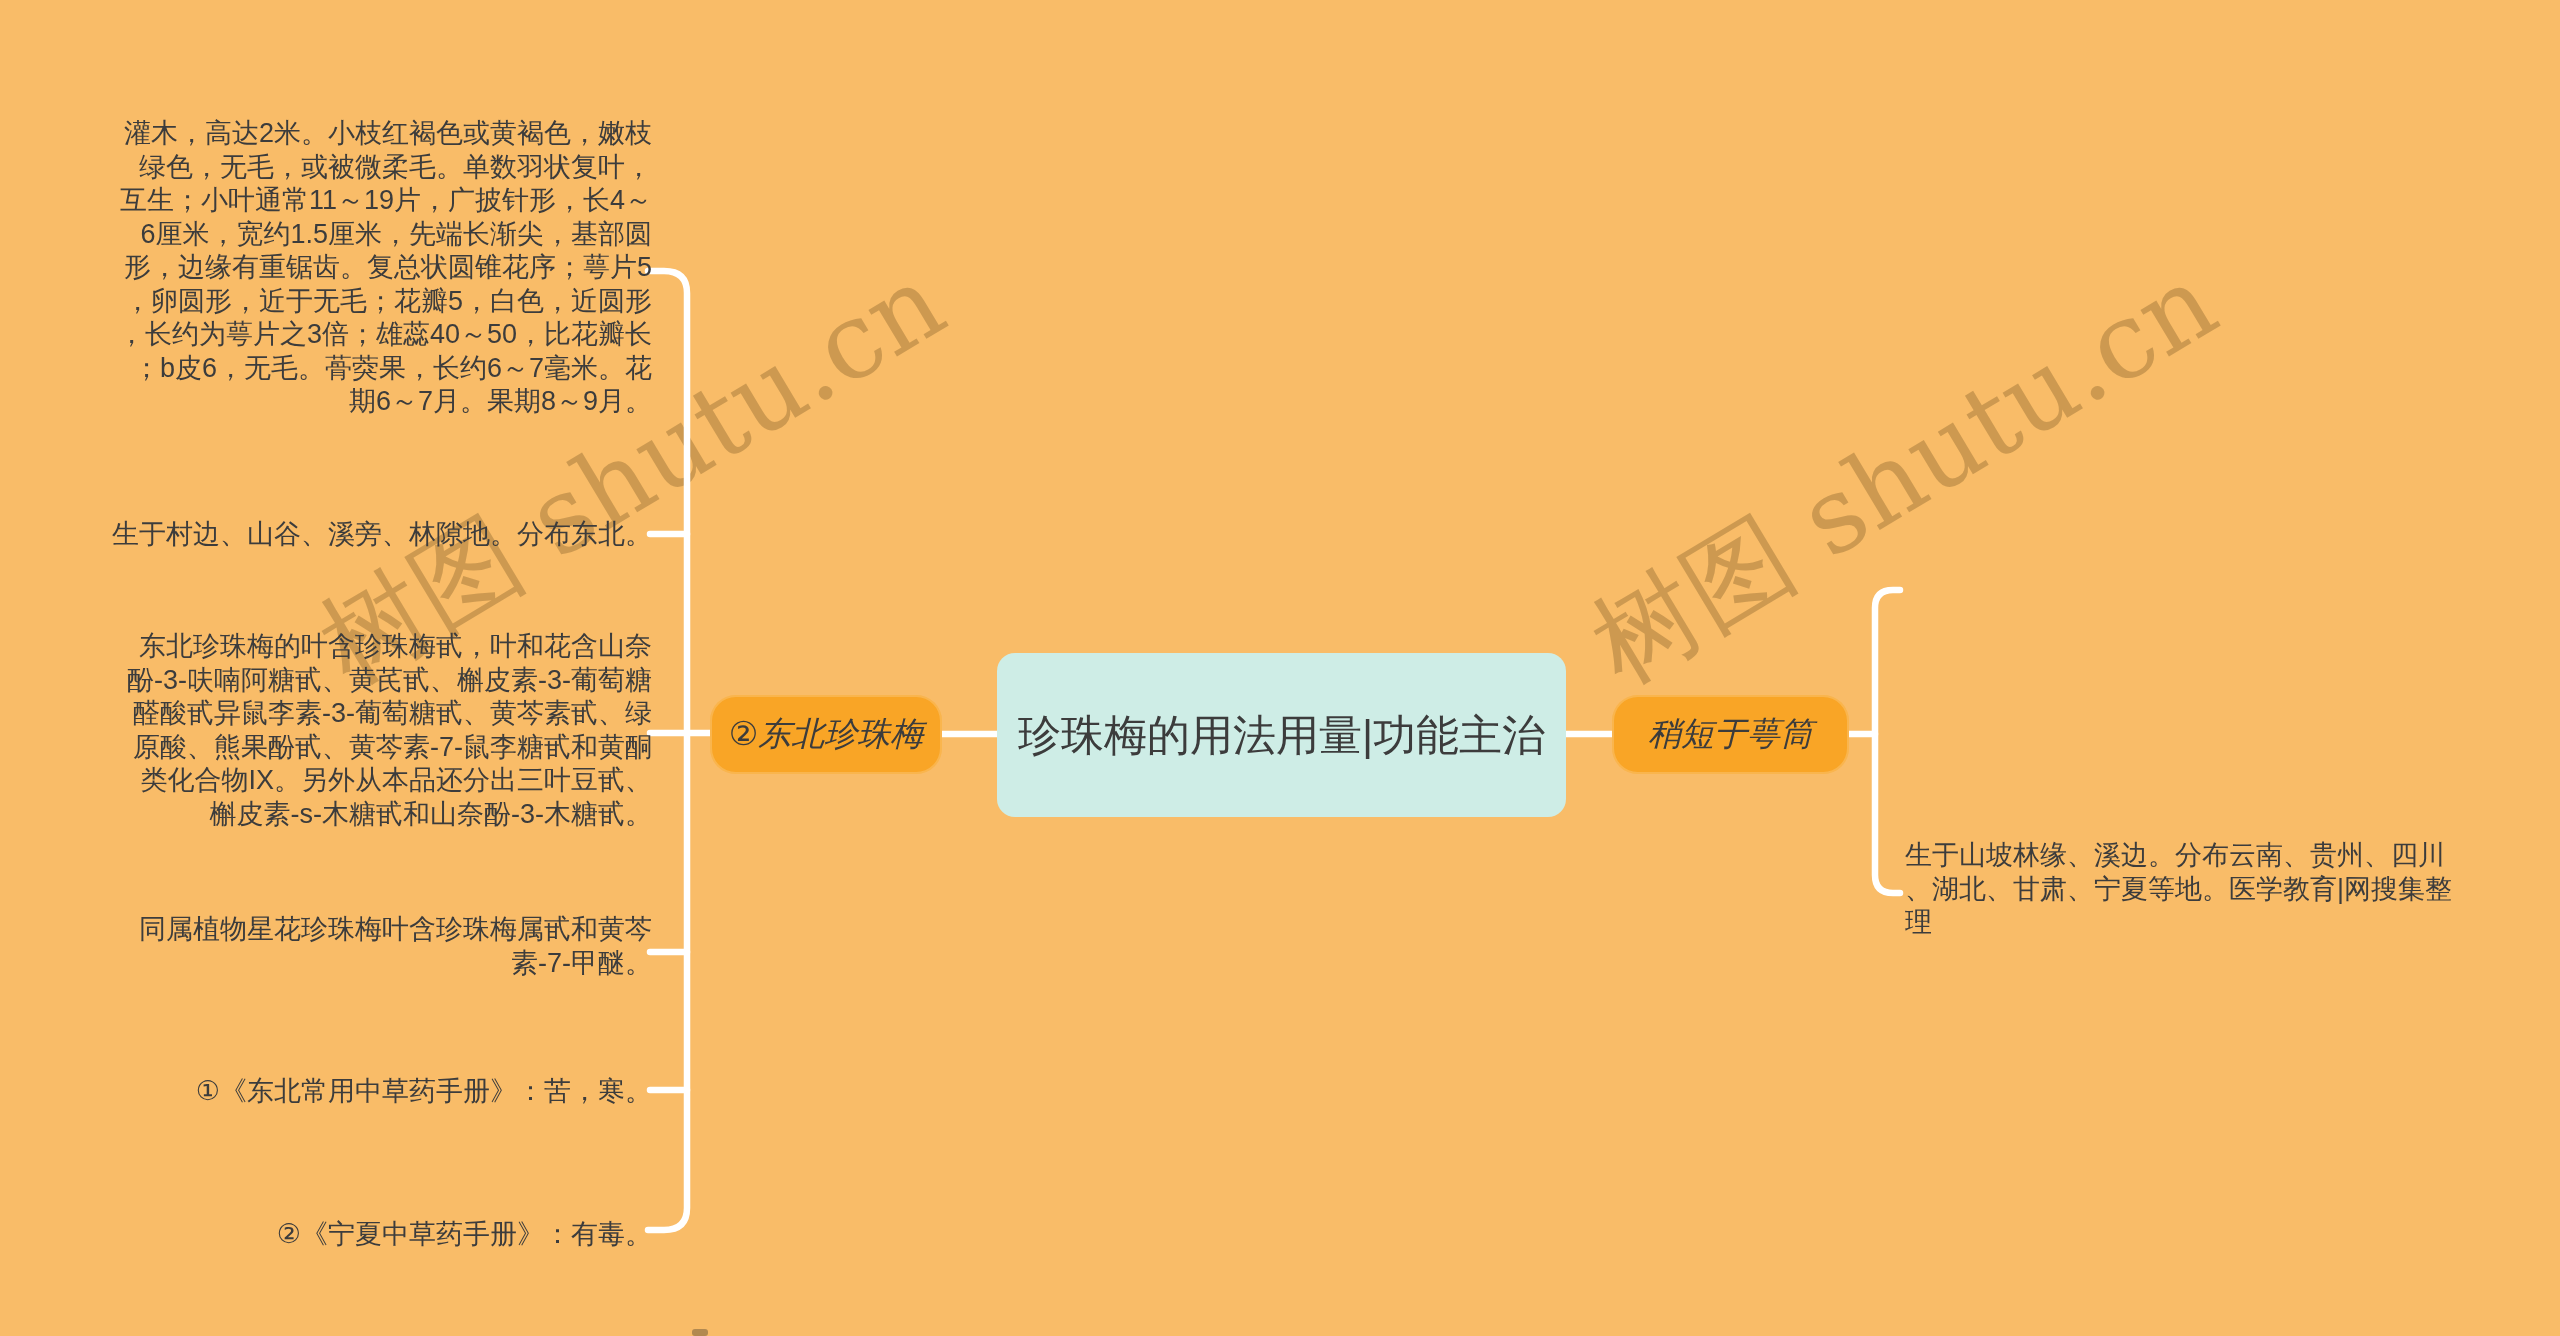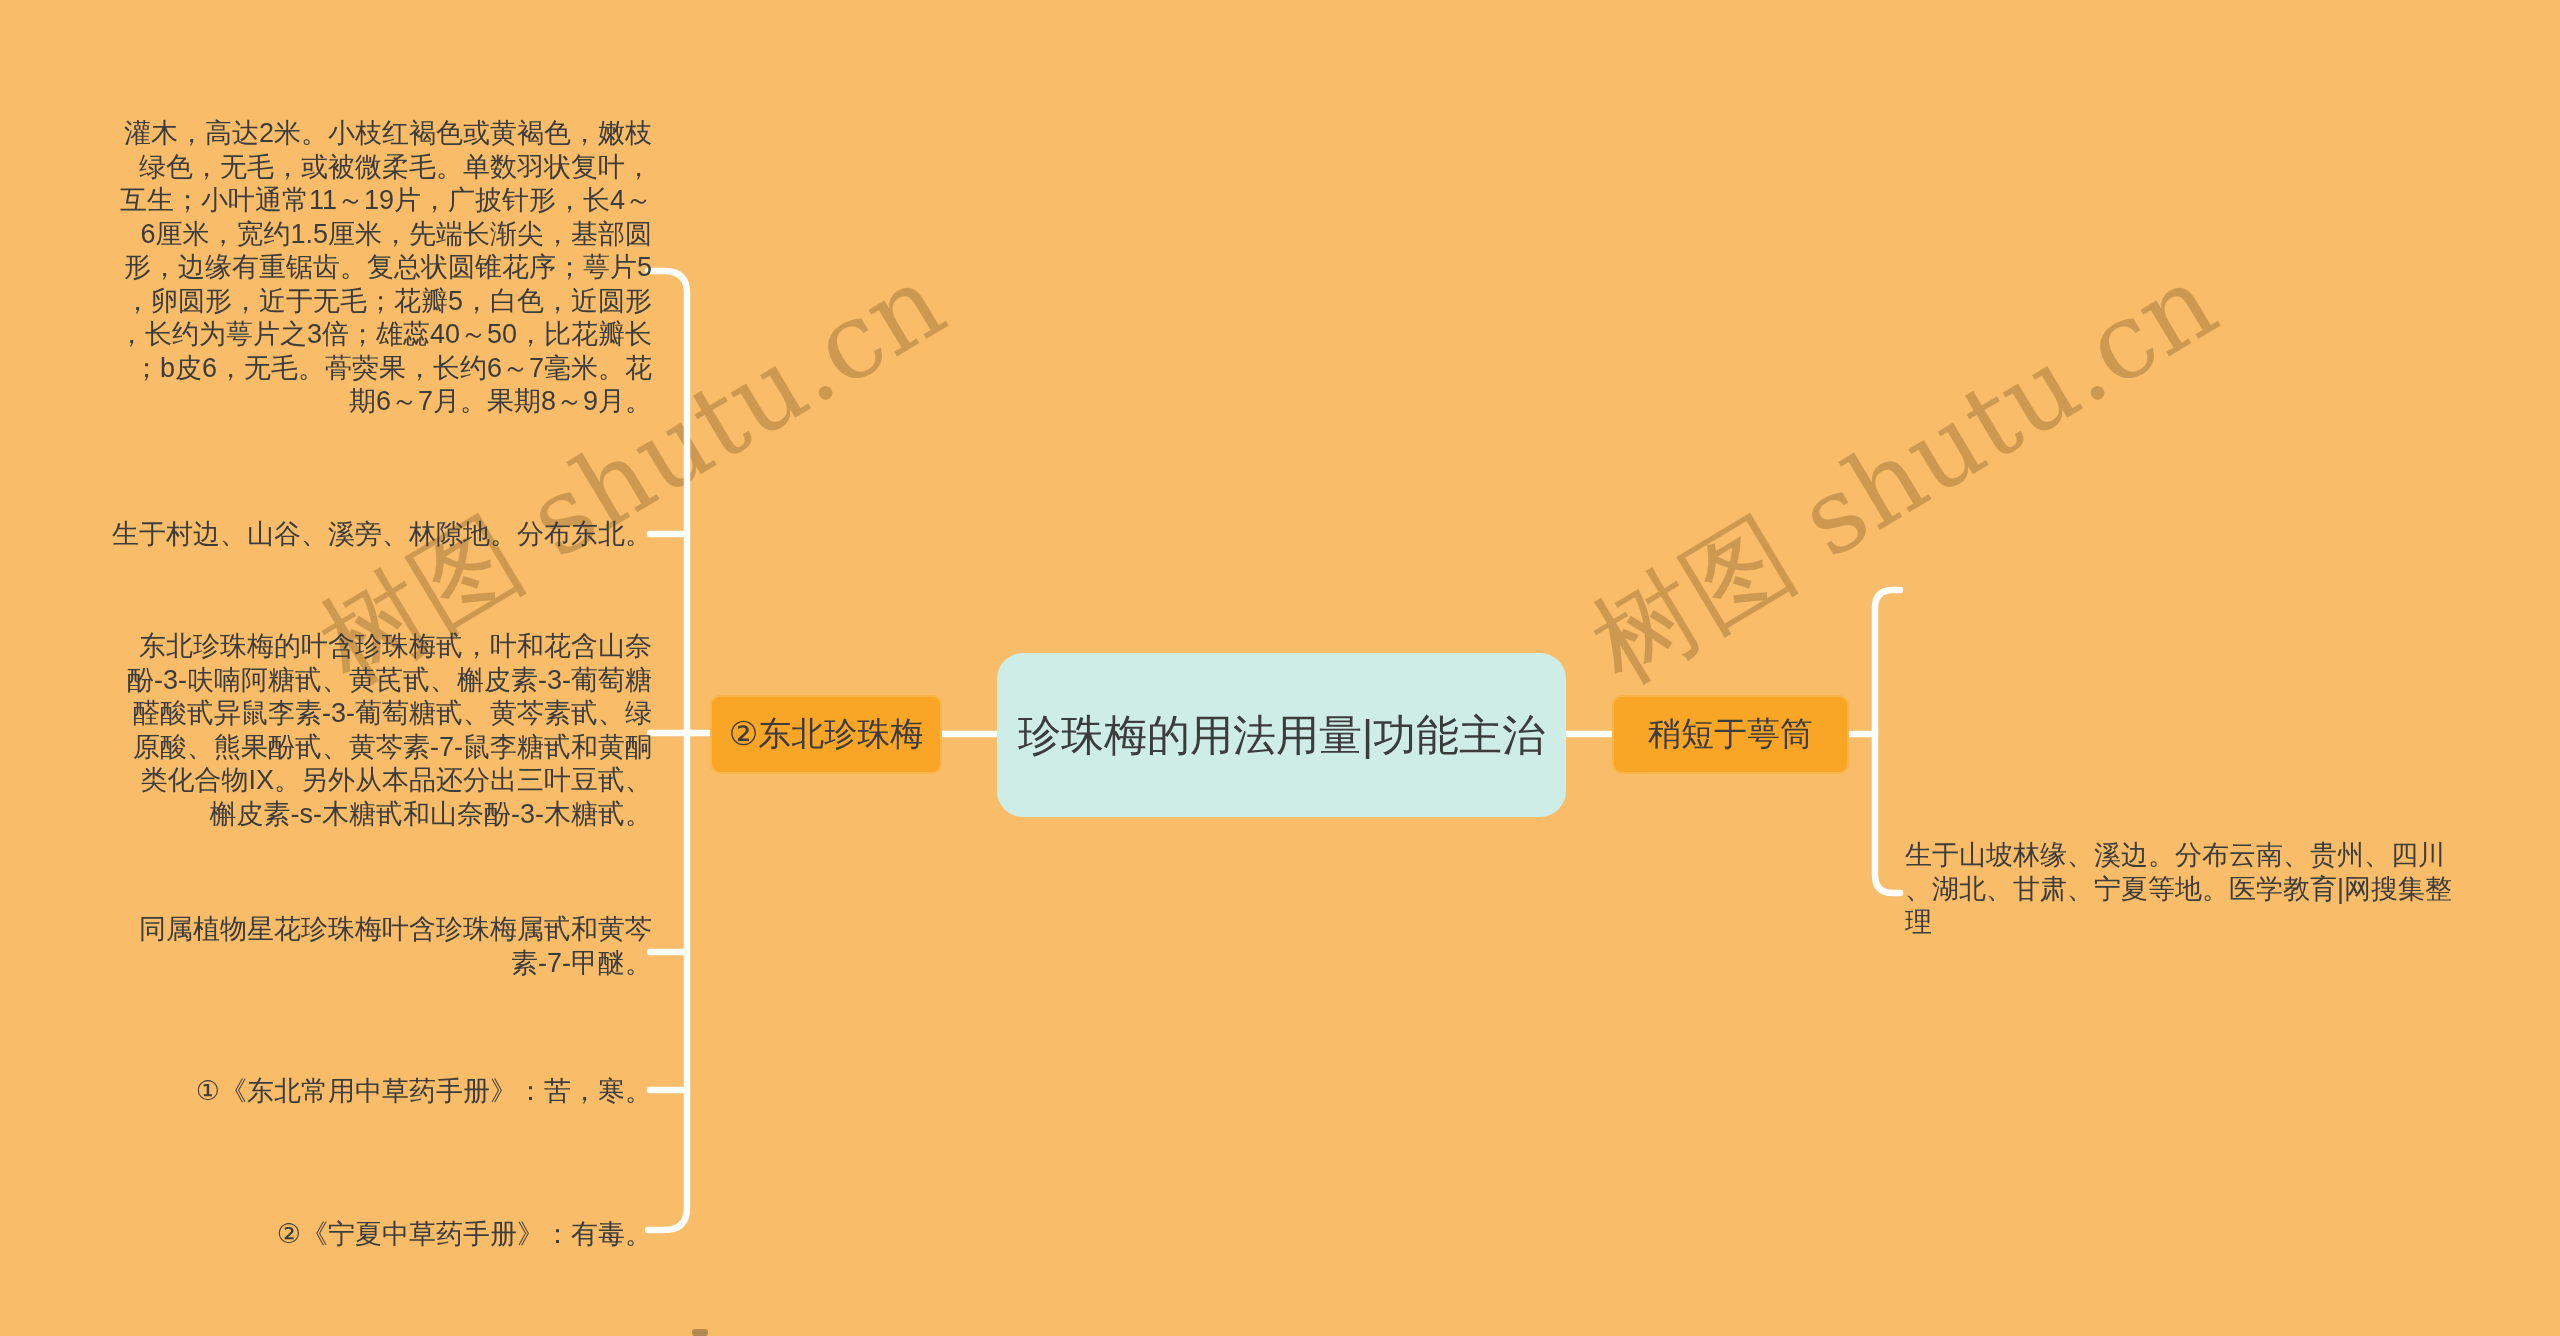--- a/index.html
+++ b/index.html
@@ -54,37 +54,38 @@
   }
   .note.left-anchored { right: 1908px; text-align: left; }
   .note.nowrap { white-space: nowrap; }
   .note.w536 { width: 536px; text-align: right; }
   .note.right-col { left: 1905px; width: 550px; text-align: left; }
 
   
   .branch-node {
     position: absolute;
     background: #F9A526;
-    border-radius: 10px;
+    border-radius: 26px;
     box-shadow: inset 0 0 0 2px rgba(255,255,255,0.18);
     display: flex;
     align-items: center;
     justify-content: center;
     font-size: 33px;
     z-index: 4;
+    font-style: italic;
   }
   .branch-node.left  { left: 710px;  top: 695px; width: 232px; height: 79px; }
   .branch-node.right { left: 1612px; top: 695px; width: 237px; height: 79px; }
 
   .center-node {
     position: absolute;
     left: 997px; top: 653px;
     width: 569px; height: 164px;
     background: #CEEDE6;
-    border-radius: 26px;
+    border-radius: 18px;
     display: flex;
     align-items: center;
     justify-content: center;
     text-align: center;
     font-size: 43px;
     line-height: 56px;
     padding: 0 20px;
     box-sizing: border-box;
     z-index: 4;
   }

